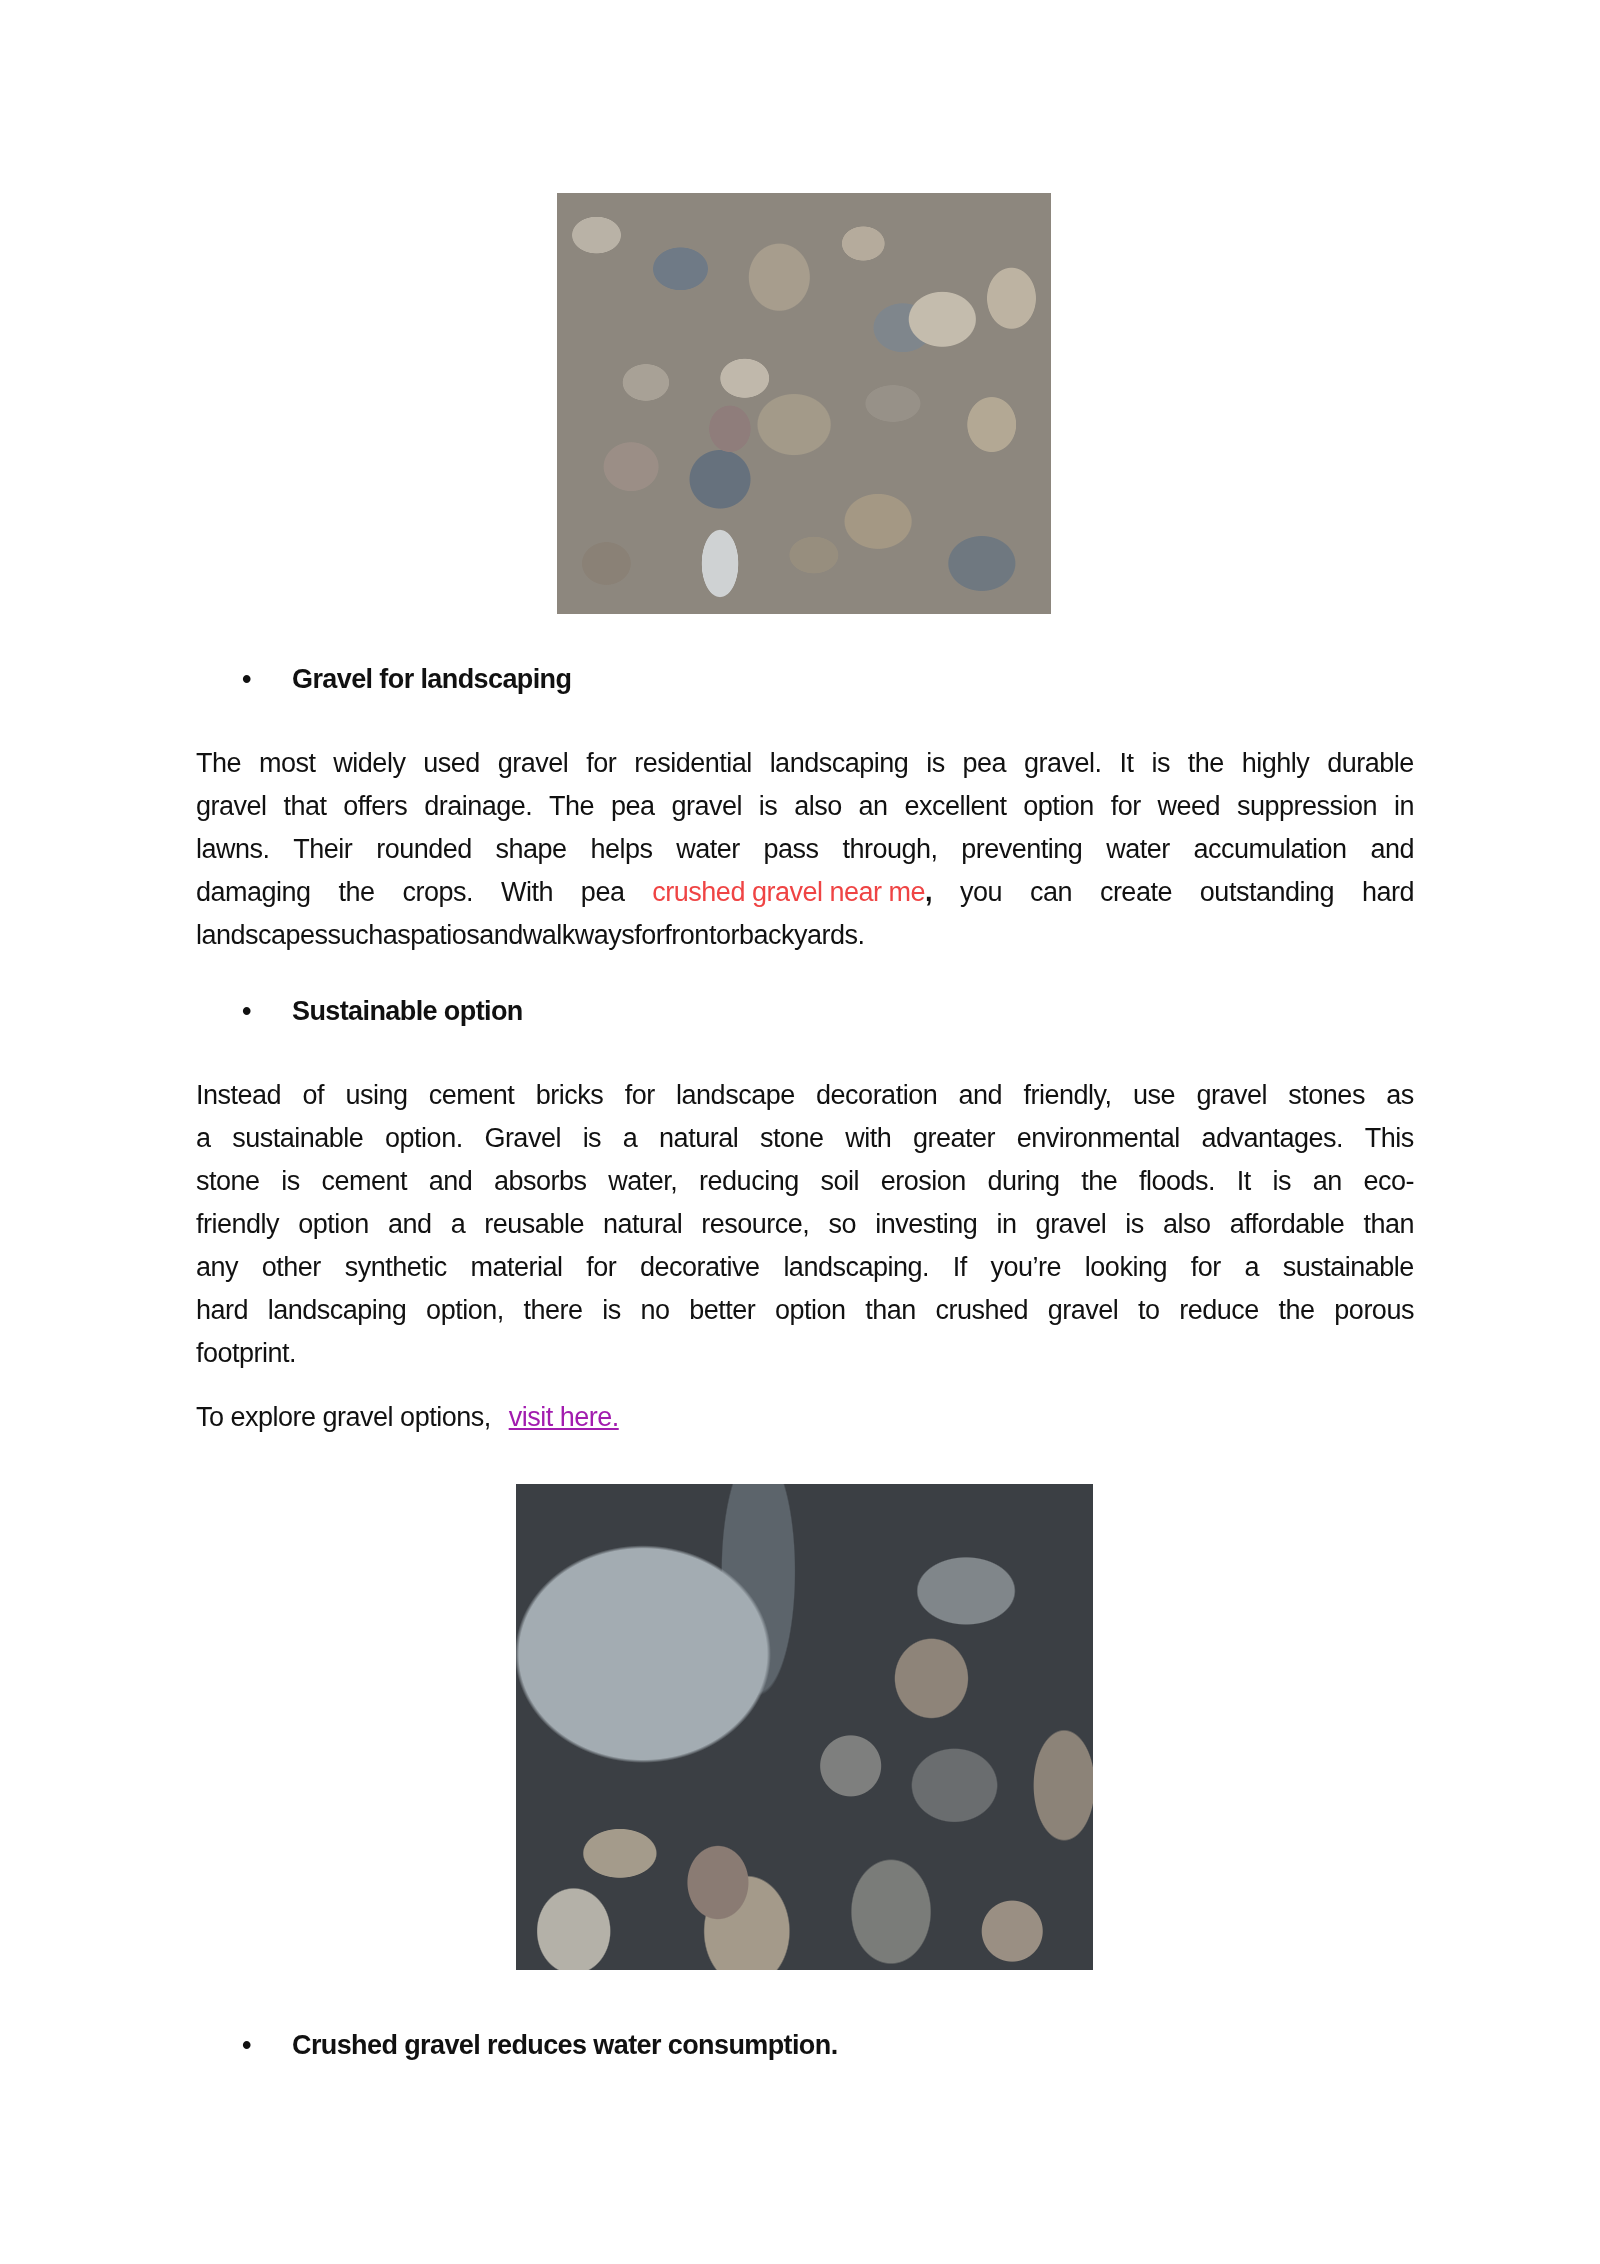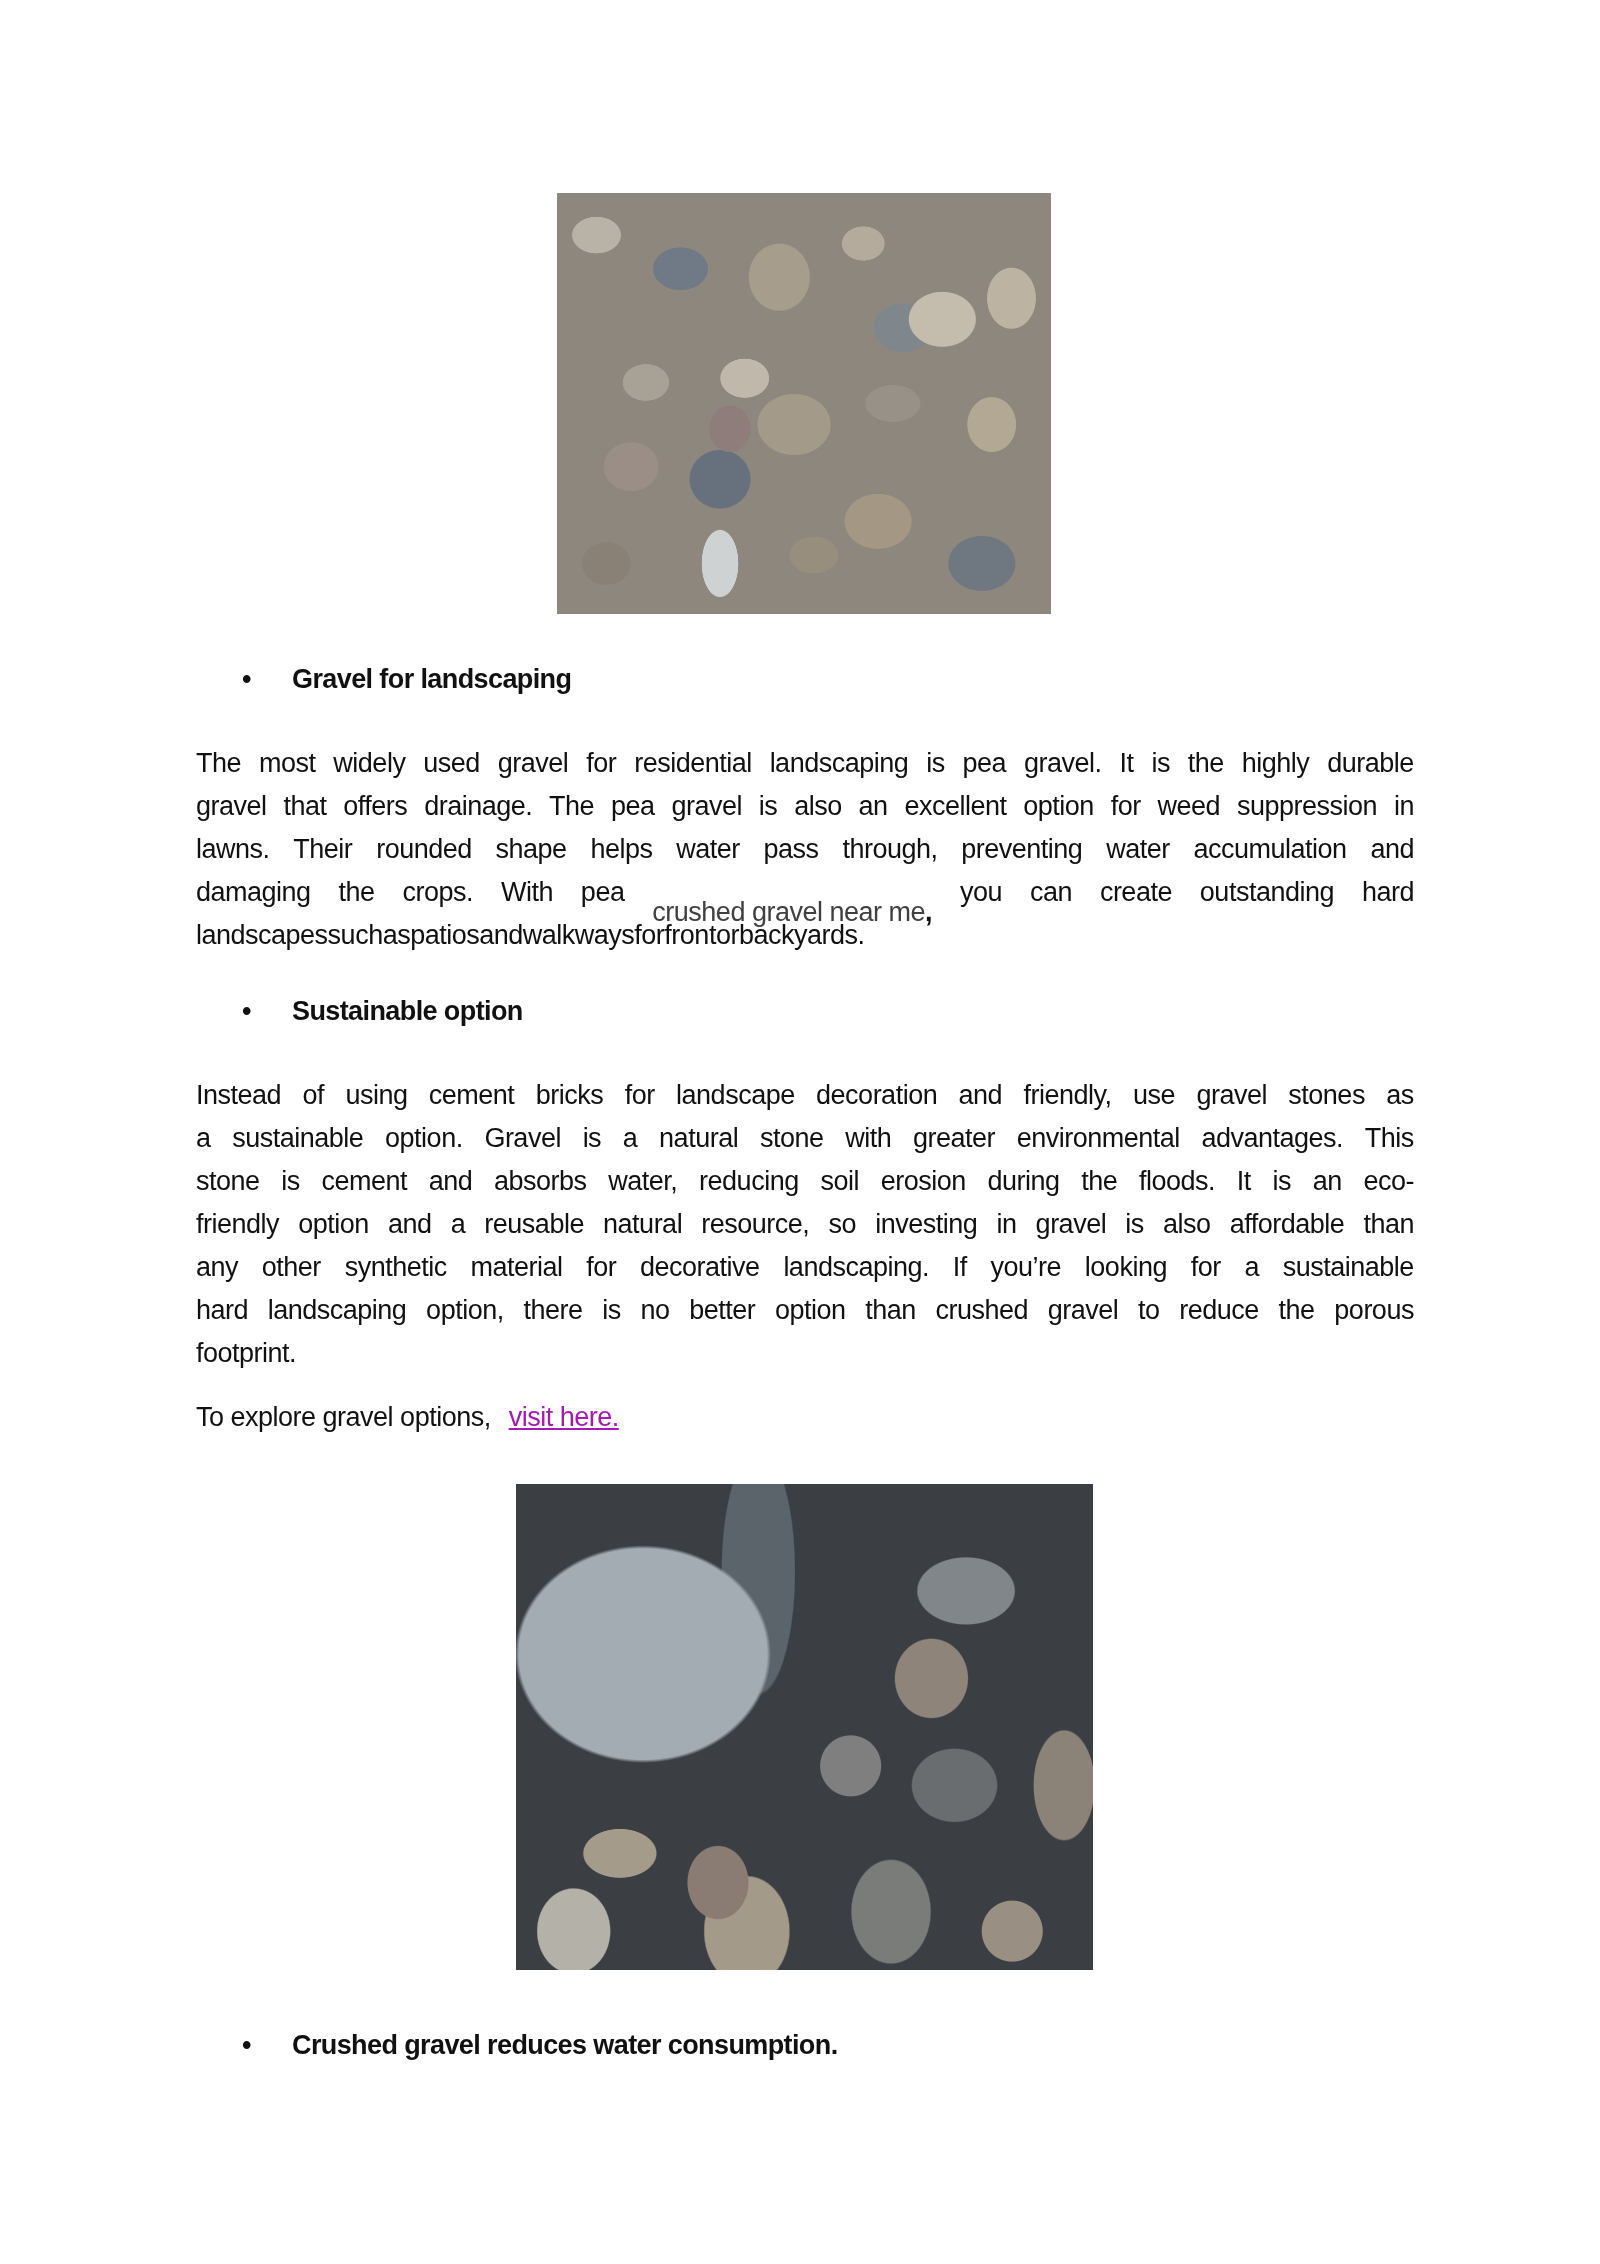--- a/index.html
+++ b/index.html
@@ -60,21 +60,21 @@
 
   .para { position: absolute; left: 196px; width: 1218px; font-size: 27px;
           letter-spacing: -0.5px; }
   .line { height: 43px; line-height: 43px; text-align: justify; text-align-last: justify;
           white-space: nowrap; display: flex; justify-content: space-between; }
   .line.last { justify-content: flex-start; }
   .line span { display: inline-block; }
   #para-1 { top: 742px; }
   #para-2 { top: 1074px; }
   #para-3 { top: 1396px; }
-  .link-blue { color: #404040; margin-top: 20px; }
+  .link-blue { color: #ef4444; }
   .link-underline { color: #a21caf; text-decoration: underline; }
   .bold { font-weight: bold; }
 </style>
 </head>
 <body>
 
 <div class="page">
 
   <div class="photo" id="photo1" aria-label="Mixed gravel stones, rounded and angular, grey and beige"></div>
 

